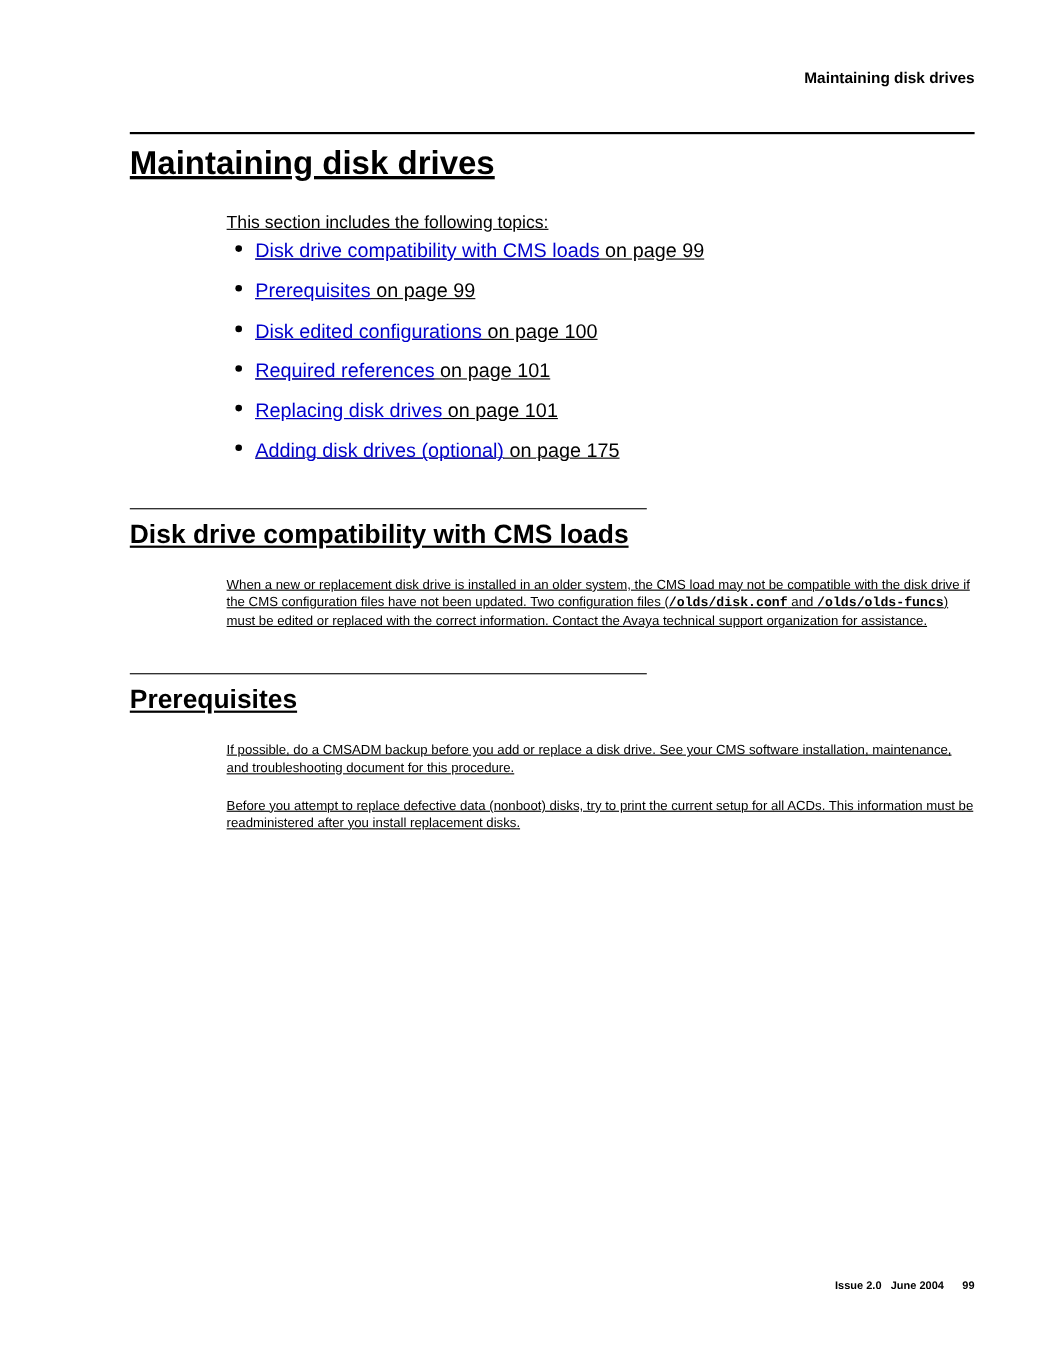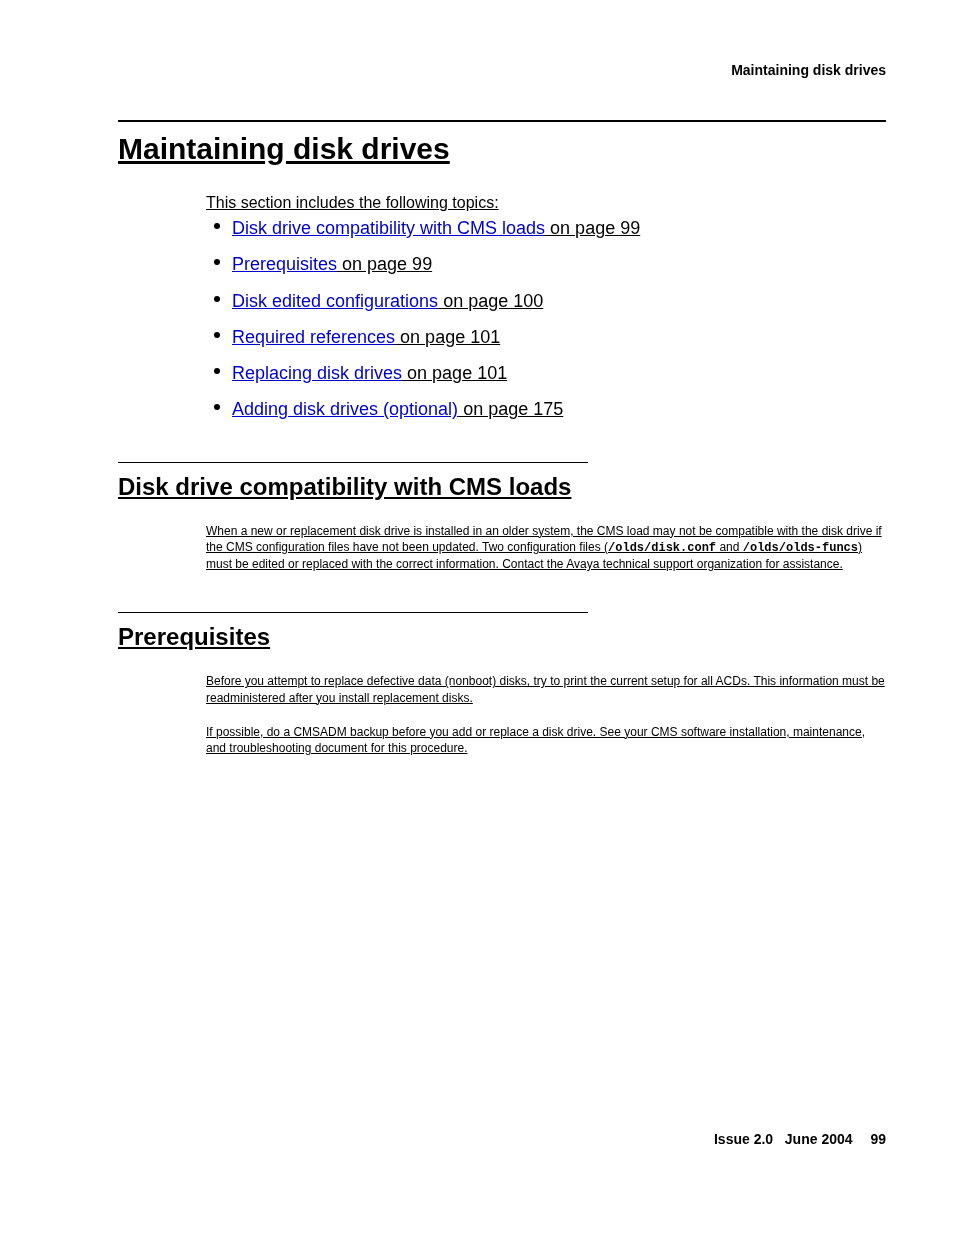--- a/index.html
+++ b/index.html
@@ -83,23 +83,23 @@
     font-size: 12px;
     line-height: 1.35;
     margin-bottom: 18px;
   }
   code.path {
     font-family: "Courier New", Courier, monospace;
     font-weight: bold;
   }
   .footer {
     position: absolute;
-    bottom: 88px;
+    bottom: 60px;
     right: 68px;
-    font-size: 14px;
+    font-size: 10px;
     font-weight: bold;
   }
   .footer .page-num {
     margin-left: 14px;
   }
 </style>
 </head>
 <body>
 
 <div class="page">
@@ -134,22 +134,22 @@
   </ul>
 
   <hr class="section-rule">
   <h2 class="section-title">Disk drive compatibility with CMS loads</h2>
   <p class="body-para">
     <span>When a new or replacement disk drive is installed in an older system, the CMS load may not be compatible with the disk drive if the CMS configuration files have not been updated. Two configuration files (</span><code class="path">/olds/disk.conf</code><span> and </span><code class="path">/olds/olds-funcs</code><span>) must be edited or replaced with the correct information. Contact the Avaya technical support organization for assistance.</span>
   </p>
 
   <hr class="section-rule">
   <h2 class="section-title">Prerequisites</h2>
+  <p class="body-para">If possible, do a CMSADM backup before you add or replace a disk drive. See your CMS software installation, maintenance, and troubleshooting document for this procedure.</p>
   <p class="body-para">Before you attempt to replace defective data (nonboot) disks, try to print the current setup for all ACDs. This information must be readministered after you install replacement disks.</p>
-  <p class="body-para">If possible, do a CMSADM backup before you add or replace a disk drive. See your CMS software installation, maintenance, and troubleshooting document for this procedure.</p>
 
   <div class="footer">
     <span>Issue 2.0</span>&nbsp;&nbsp;
     <span>June 2004</span>
     <span class="page-num">99</span>
   </div>
 
 </div>
 
 </body></html>

